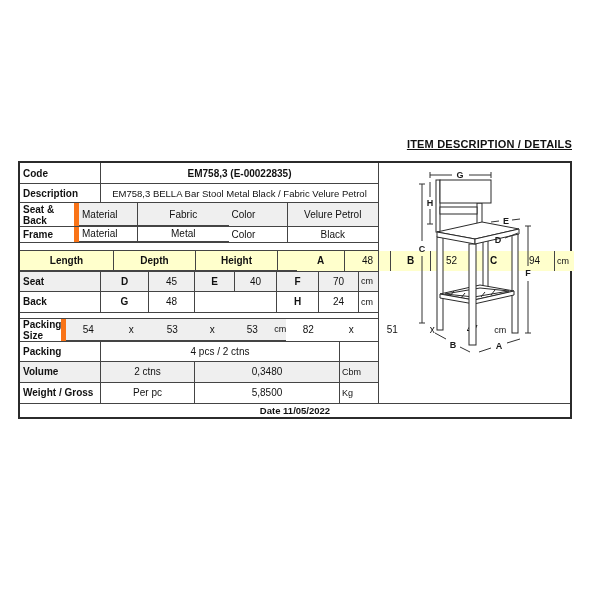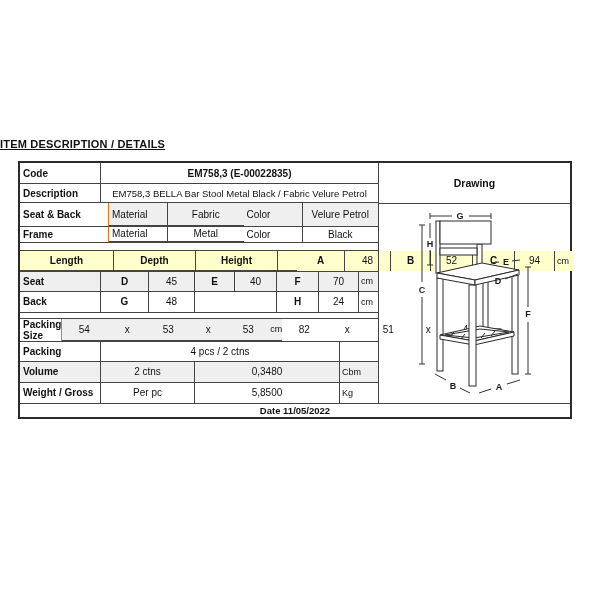--- a/index.html
+++ b/index.html
@@ -1,34 +1,34 @@
 <!DOCTYPE html>
 <html><head>
 <meta charset="utf-8">
 <style>
   html,body{margin:0;padding:0;background:#ffffff;}
   body{width:600px;height:600px;position:relative;font-family:"Liberation Sans",sans-serif;color:#111;}
   .sheet{position:absolute;inset:0;background:#fff;}
-  .doc-title{position:absolute;left:0;top:138px;width:554px;text-align:left;
+  .doc-title{position:absolute;left:18px;top:138px;width:554px;text-align:right;
     font-size:11px;font-weight:bold;text-decoration:underline;letter-spacing:.2px;}
   .tbl{position:absolute;left:18px;top:161px;width:554px;height:258px;border:2px solid #2b2b2b;
     box-sizing:border-box;display:flex;flex-direction:column;font-size:10px;}
   .tbl *{box-sizing:border-box;}
   .main{display:flex;height:240px;}
   .left{width:358px;display:flex;flex-direction:column;}
   .right{width:192px;border-left:1px solid #444;display:flex;flex-direction:column;}
   .row{display:flex;border-bottom:1px solid #444;align-items:stretch;}
   .h15{height:29px}.h26{height:26px}.h11{height:11px}.h14{height:28px}.h8{height:8px}
   .cell{display:flex;align-items:center;border-right:1px solid #444;overflow:hidden;white-space:nowrap;}
   .cell.last{border-right:none;}
   .lab{width:81px;padding-left:3px;font-weight:bold;}
   .ctr{justify-content:center;}
   .bold{font-weight:bold;}
   .sect{display:flex;border-bottom:1px solid #444;}
-  .seclabel{width:89px;border-right:1px solid #f97316;display:flex;align-items:center;padding-left:3px;
+  .seclabel{width:59px;border-right:5px solid #f97316;display:flex;align-items:center;padding-left:3px;
     font-weight:bold;}
   .seclabel.center2{padding-left:0;justify-content:center;text-align:center;line-height:1.15;}
   .secbody{flex:1;display:flex;flex-direction:row;}
   .srow{display:flex;flex:1;}
   .srow.divider{border-bottom:1px solid #444;}
   .sublab{width:59px;padding-left:3px;display:flex;align-items:center;border-right:1px solid #444;}
   .subval{flex:1;display:flex;align-items:center;justify-content:center;}
   .gray{background:#efefef;}
   .yellow{background:#ffffcc;}
   .sprow{border-bottom:1px solid #444;}
@@ -177,21 +177,20 @@
         <div class="row h14" style="border-bottom:none">
           <div class="cell lab">Weight / Gross</div>
           <div class="cell ctr w94">Per pc</div>
           <div class="cell ctr w145">5,8500</div>
           <div class="cell unit w38u last">Kg</div>
         </div>
 
       </div>
 
       <div class="right">
-        <div class="drawhead">Drawing</div>
         <div class="drawarea">
           <svg width="192" height="199" viewBox="0 0 192 199">
             <g stroke="#2a2a2a" stroke-width="1" fill="none">
 
               <rect x="104" y="63" width="5" height="67" fill="#ffffff"></rect>
 
               <rect x="58" y="74" width="6" height="93" fill="#ffffff"></rect>
               <rect x="133" y="71" width="6" height="99" fill="#ffffff"></rect>
 
               <polygon points="61,131 101,122 135,128 95,137" fill="#ffffff"></polygon>

